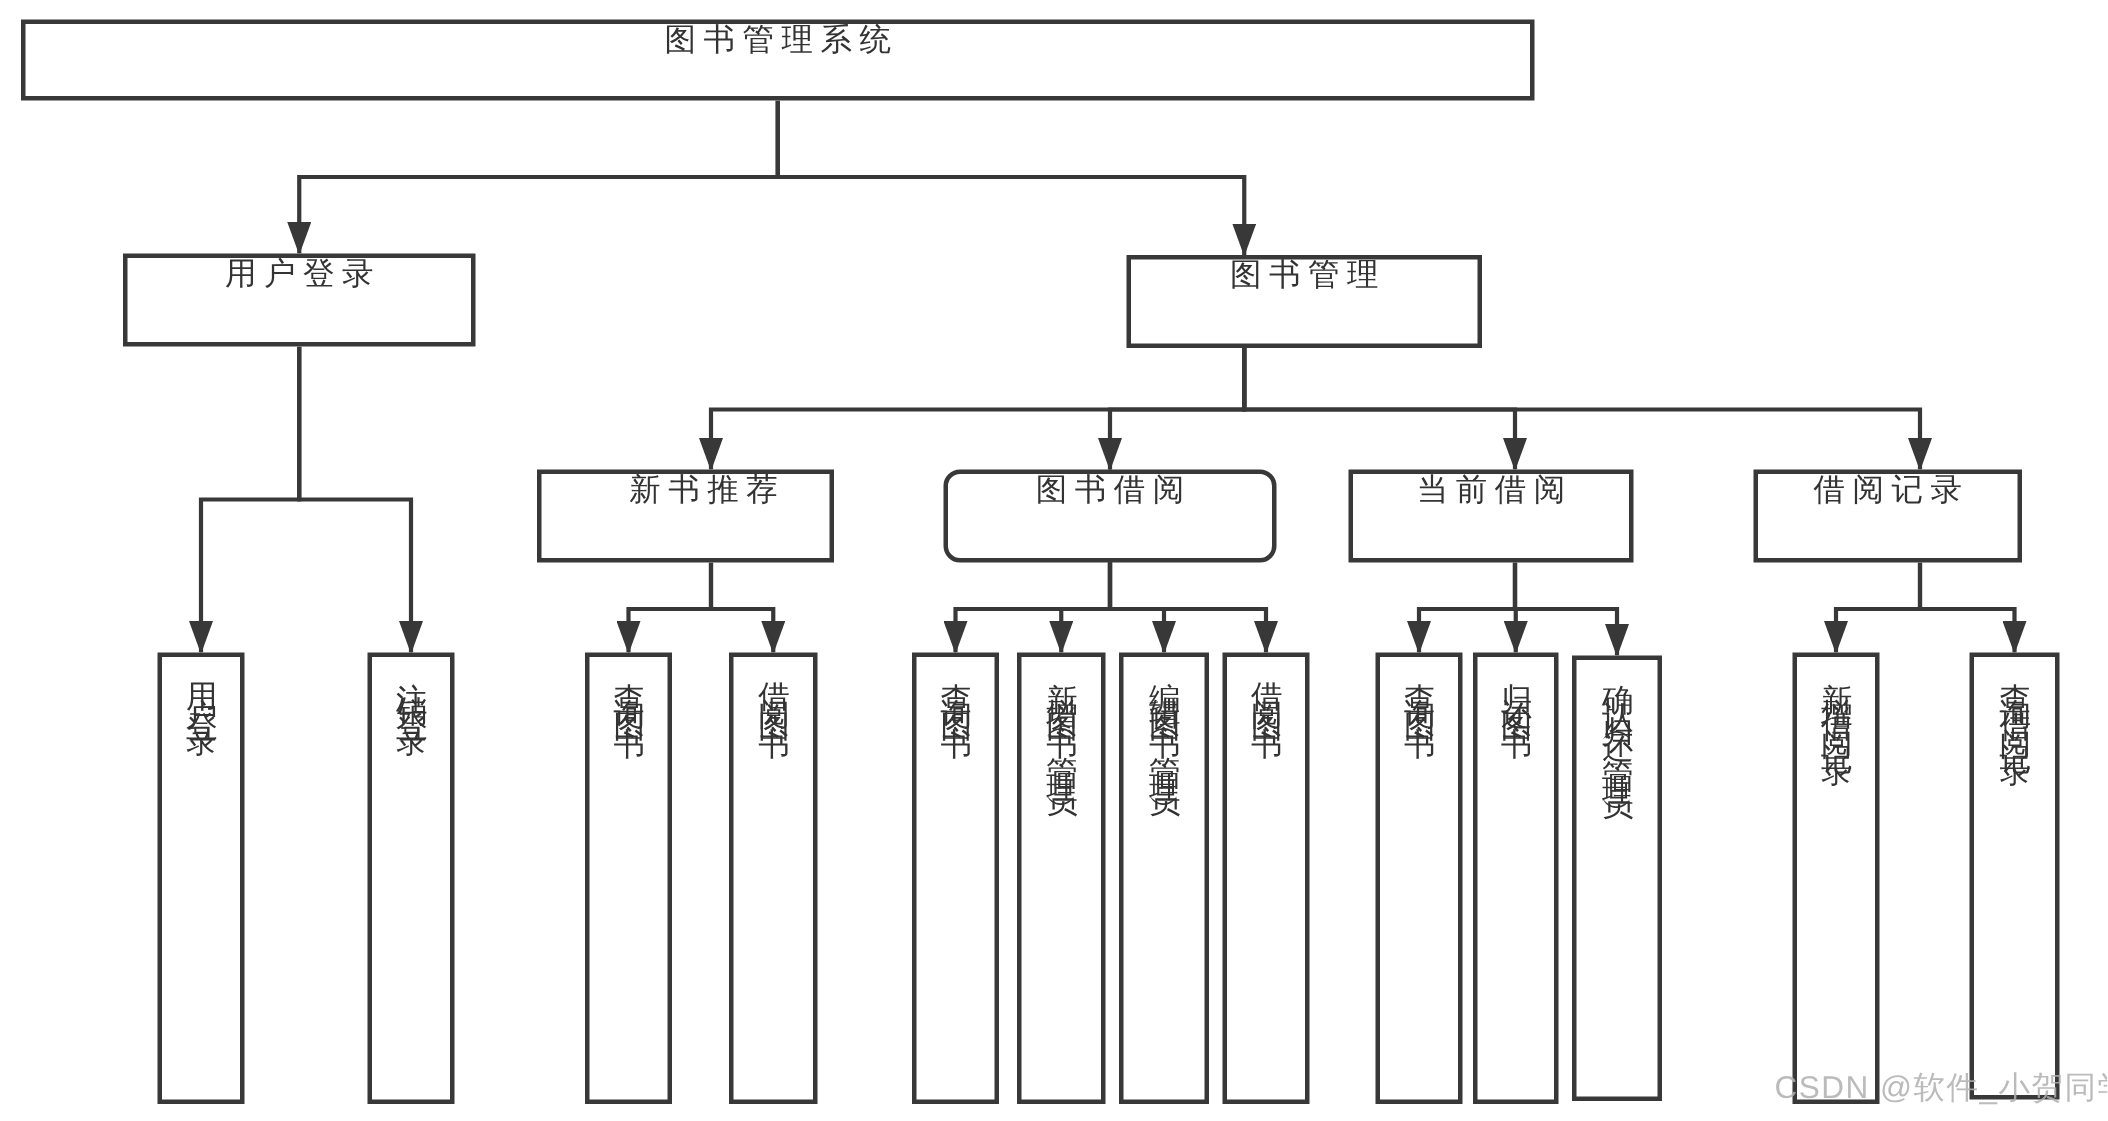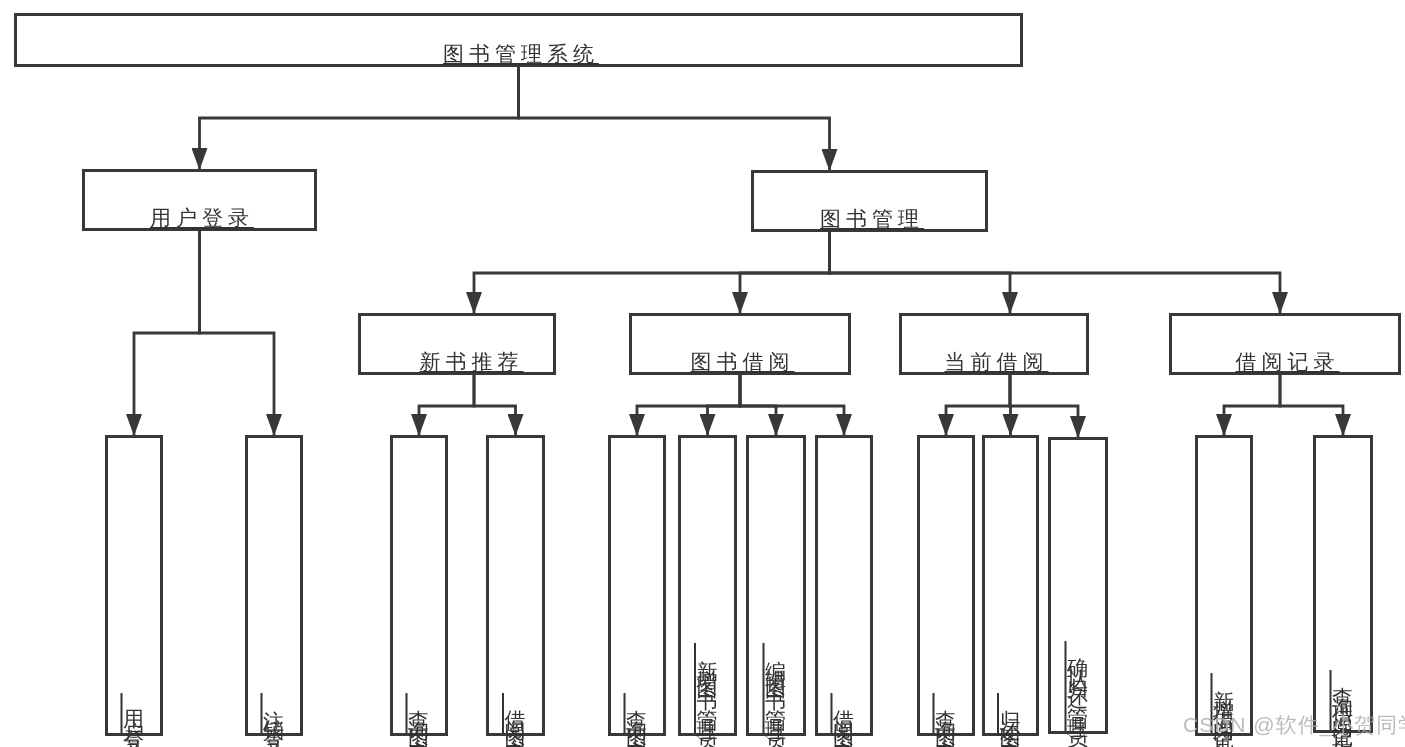--- a/index.html
+++ b/index.html
@@ -29,25 +29,24 @@
   #arrow path {
     fill: var(--line, #383838);
     stroke: none;
   }
   .node {
     position: absolute;
     box-sizing: border-box;
     border: 3px solid var(--line, #383838);
     background: #ffffff;
     display: flex;
-    align-items: flex-end;
+    align-items: flex-start;
     justify-content: center;
     color: var(--text, #333333);
     font-size: 21px;
-    text-decoration: underline;
   }
   .node .label {
     letter-spacing: 5px;
     text-indent: 5px;
     white-space: nowrap;
     line-height: 1;
   }
   .node.v .label {
     writing-mode: vertical-rl;
     text-orientation: mixed;
@@ -105,27 +104,27 @@
       </div>
       <div class="node" style="left: 82px; top: 169px; width: 235px; height: 62px;">
         <span class="label">用户登录</span>
       </div>
       <div class="node" style="left: 711px; top: 170px; width: 237px; height: 62px; margin-left: 40px;">
         <span class="label">图书管理</span>
       </div>
       <div class="node" style="left: 358px; top: 313px; width: 198px; height: 62px; padding-left: 24px;">
         <span class="label">新书推荐</span>
       </div>
-      <div class="node" style="left: 629px; top: 313px; width: 222px; height: 62px;">
+      <div class="node" style="left: 629px; top: 313px; width: 222px; height: 62px; border-radius: 11px;">
         <span class="label">图书借阅</span>
       </div>
       <div class="node" style="left: 899px; top: 313px; width: 190px; height: 62px;">
         <span class="label">当前借阅</span>
       </div>
-      <div class="node" style="left: 1169px; top: 313px; width: 232px; height: 62px;">
+      <div class="node" style="left: 1169px; top: 313px; width: 179px; height: 62px;">
         <span class="label">借阅记录</span>
       </div>
       <div class="node v" style="left: 105px; top: 435px; width: 58px; height: 301px;">
         <span class="label">用户登录</span>
       </div>
       <div class="node v" style="left: 245px; top: 435px; width: 58px; height: 301px;">
         <span class="label">注销登录</span>
       </div>
       <div class="node v" style="left: 390px; top: 435px; width: 58px; height: 301px;">
         <span class="label">查询图书</span>

